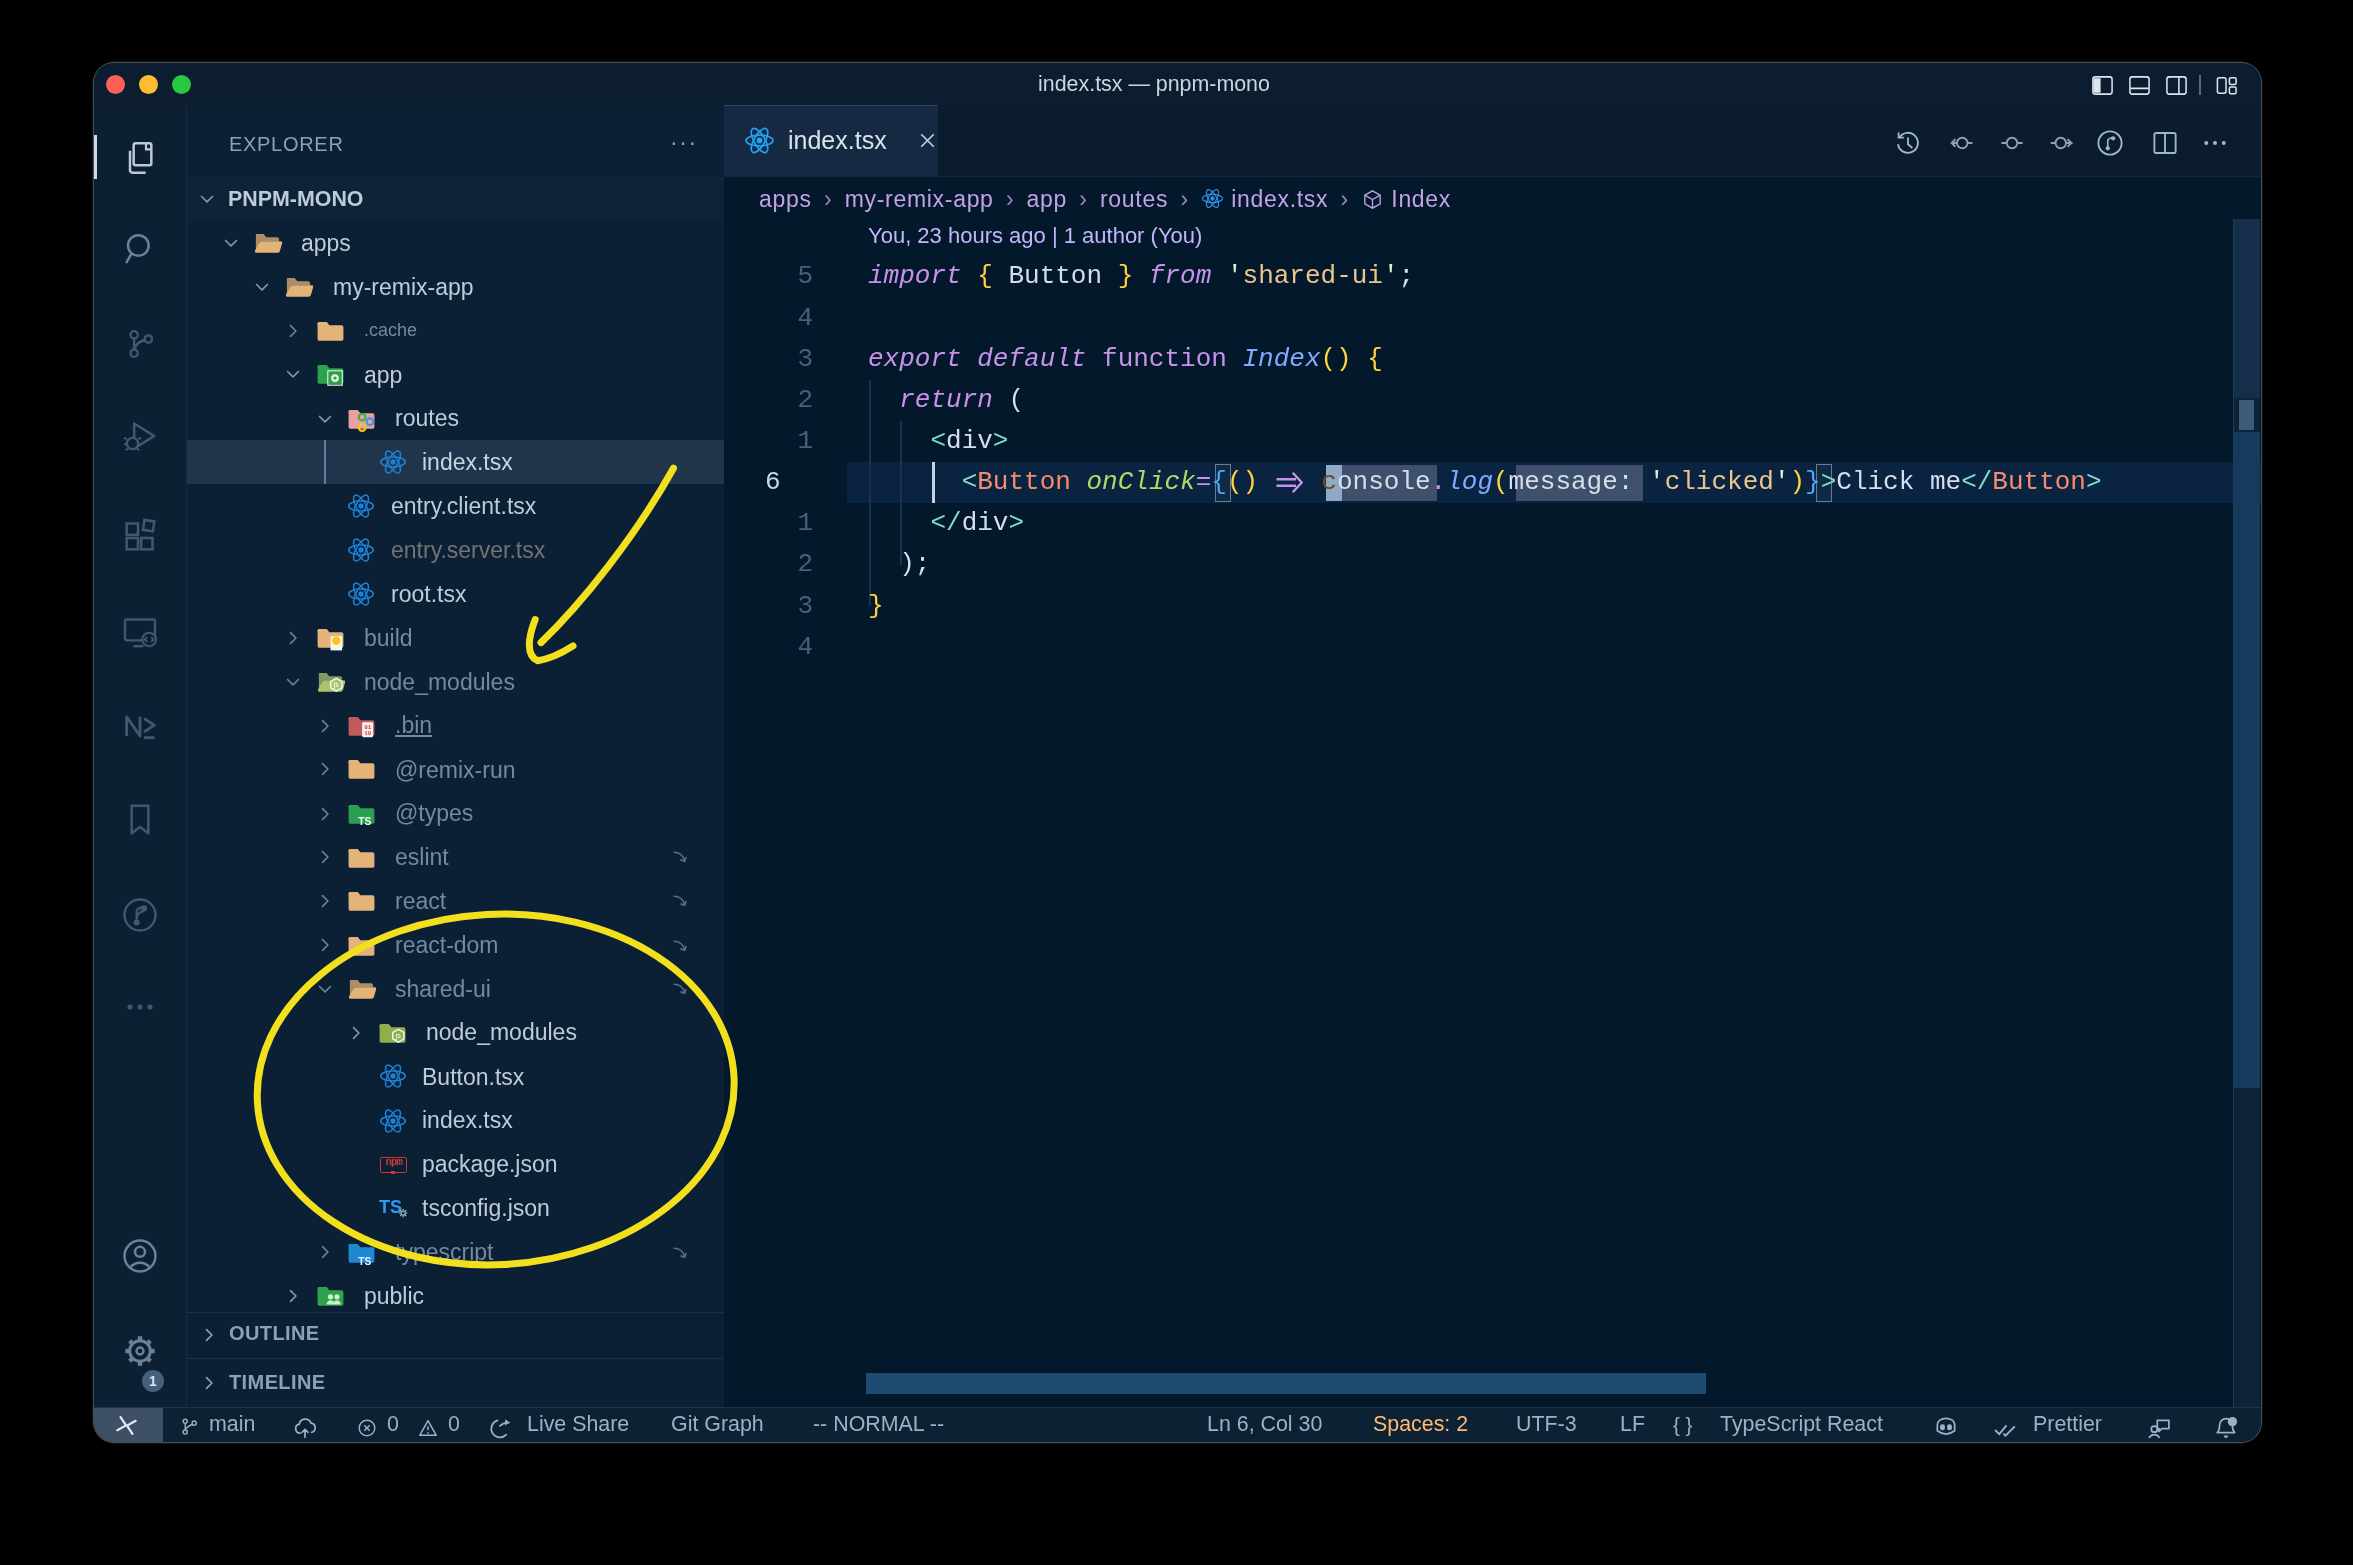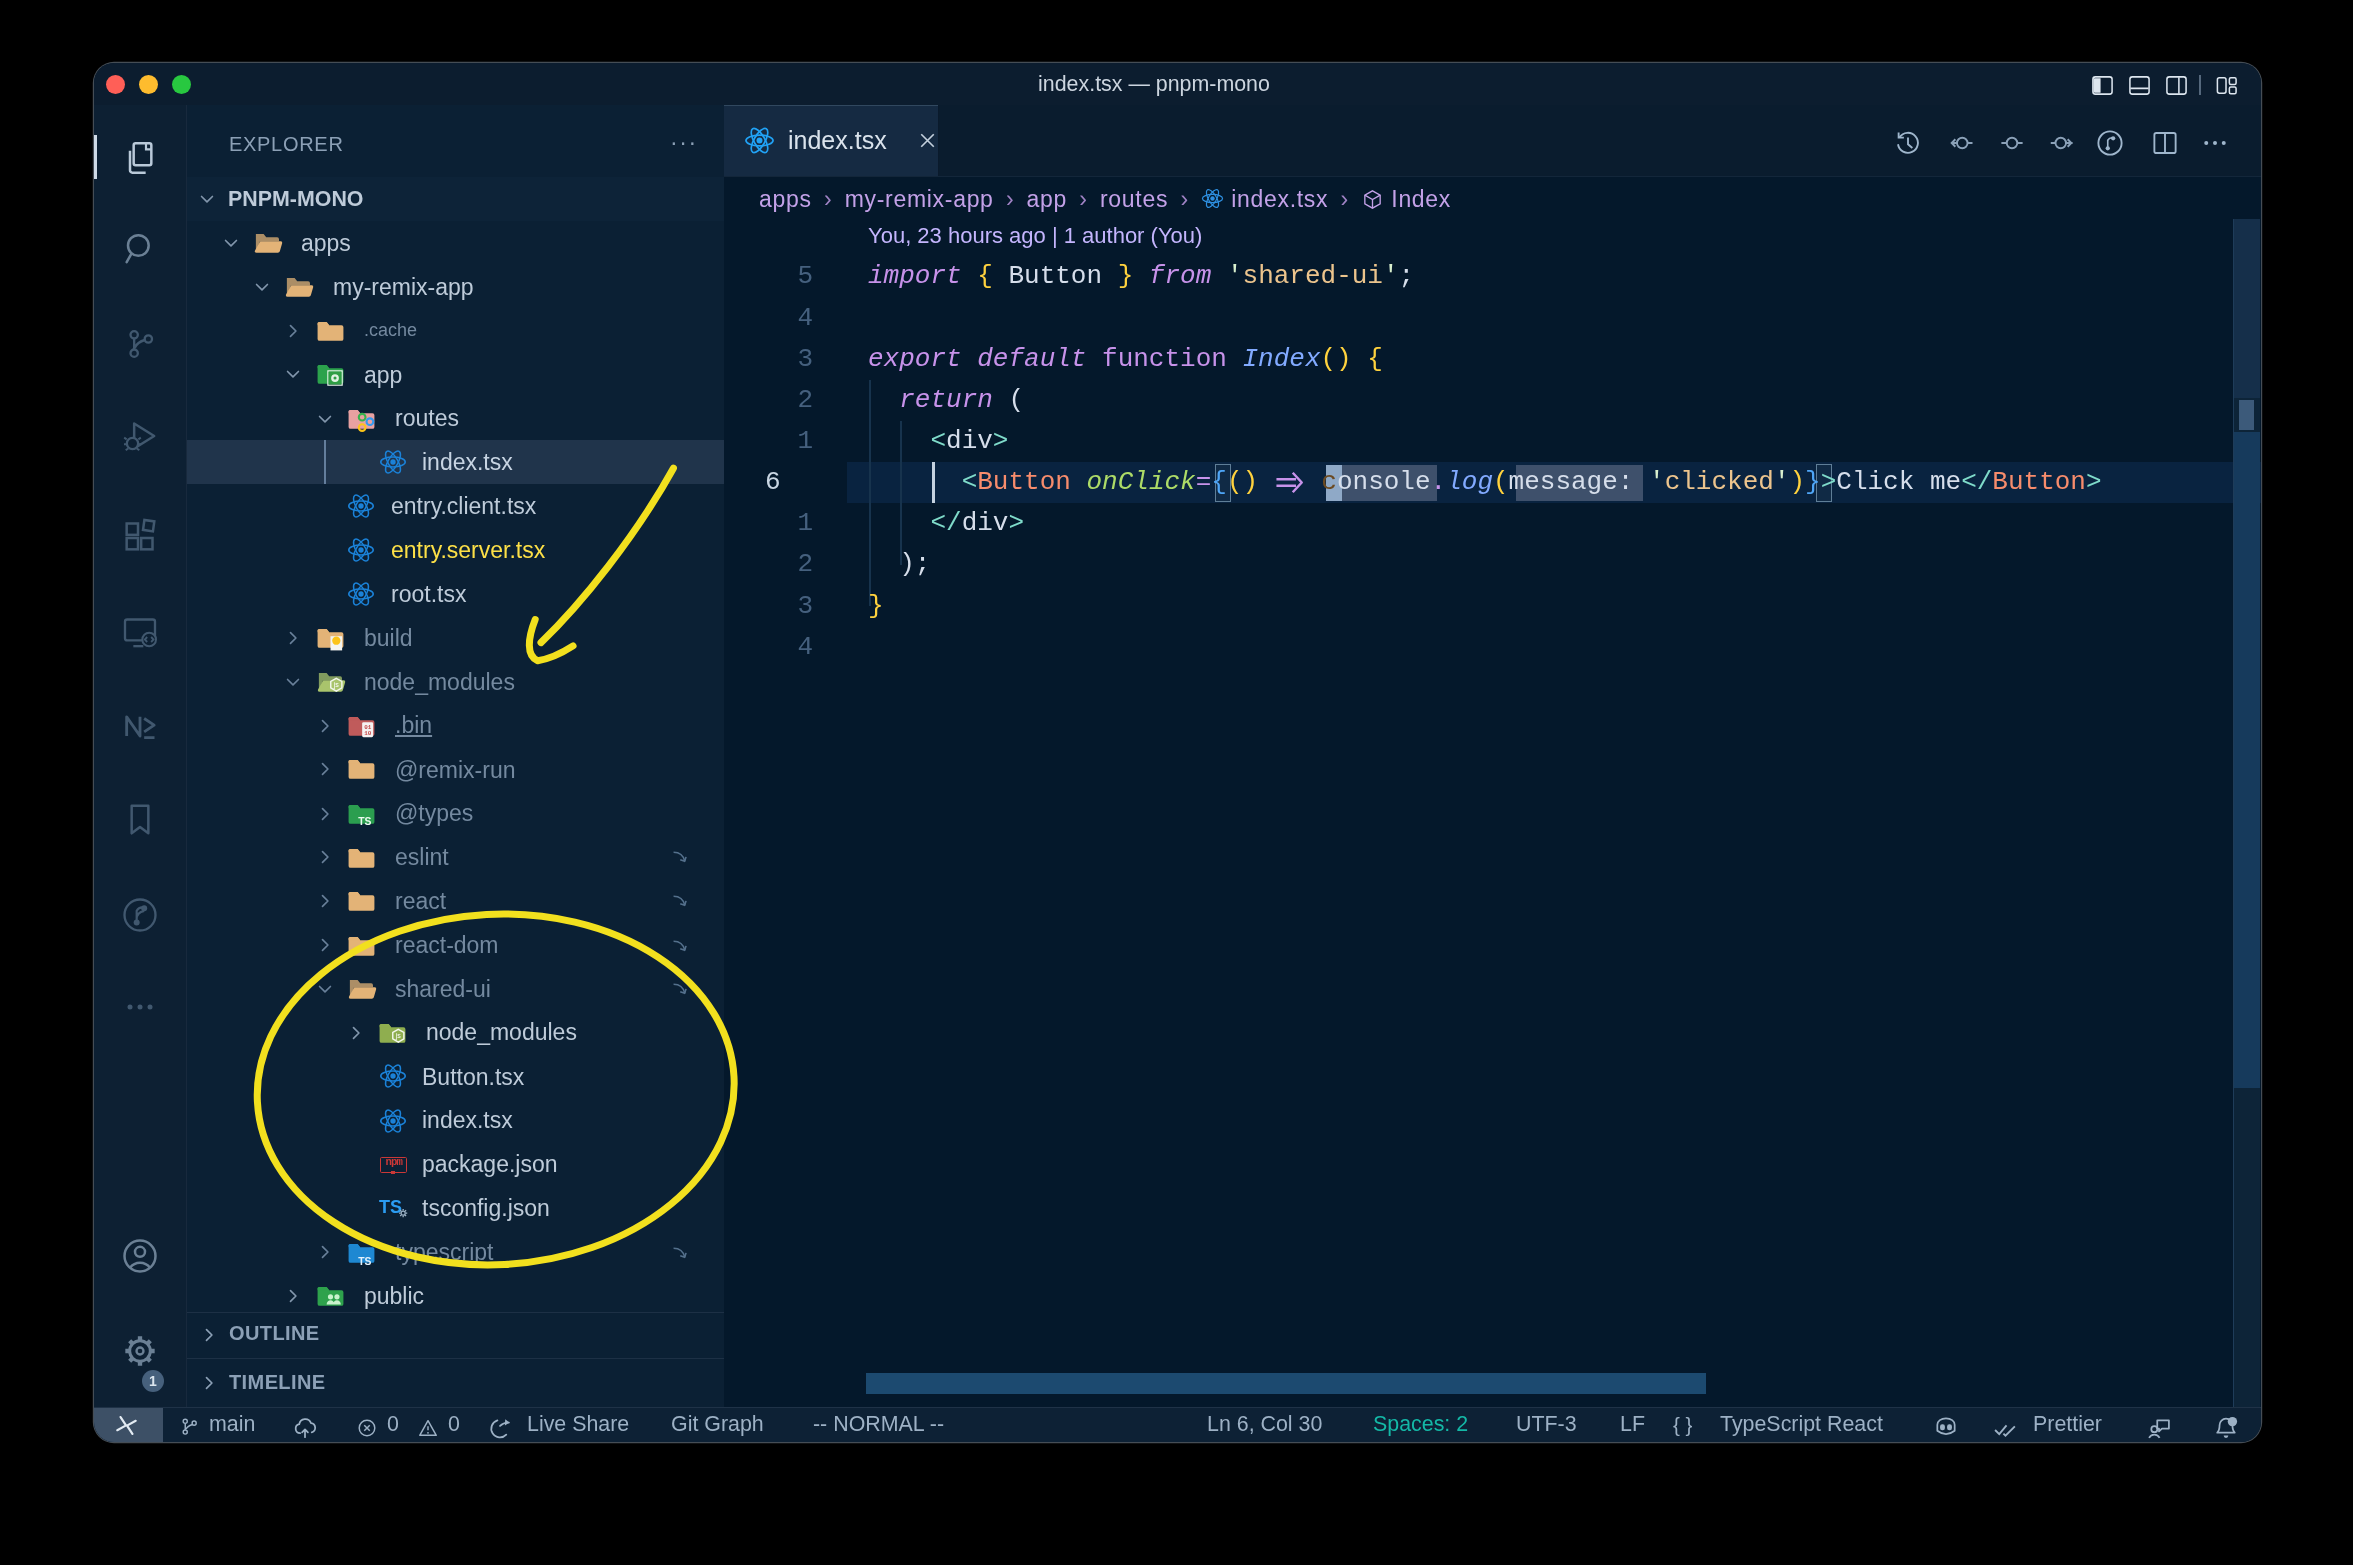--- a/index.html
+++ b/index.html
@@ -174,21 +174,21 @@
       </svg></div>
 <div class="a" style="left:297px;top:421px;height:44px;line-height:44px;color:#becbd9;font-size:23px;font-weight:400;">entry.client.tsx</div>
 <div class="a" style="left:253px;top:473px;width:28px;height:28px;"><svg width="28" height="28" viewBox="0 0 24 24" style="">
         <circle cx="12" cy="12" r="2.3" fill="#1b82d8"></circle>
         <g stroke="#1b82d8" stroke-width="1.3" fill="none">
           <ellipse cx="12" cy="12" rx="10.5" ry="4.2"></ellipse>
           <ellipse cx="12" cy="12" rx="10.5" ry="4.2" transform="rotate(60 12 12)"></ellipse>
           <ellipse cx="12" cy="12" rx="10.5" ry="4.2" transform="rotate(120 12 12)"></ellipse>
         </g>
       </svg></div>
-<div class="a" style="left:297px;top:465px;height:44px;line-height:44px;color:#fde047;font-size:23px;font-weight:400;">entry.server.tsx</div>
+<div class="a" style="left:297px;top:465px;height:44px;line-height:44px;color:#737373;font-size:23px;font-weight:400;">entry.server.tsx</div>
 <div class="a" style="left:253px;top:517px;width:28px;height:28px;"><svg width="28" height="28" viewBox="0 0 24 24" style="">
         <circle cx="12" cy="12" r="2.3" fill="#1b82d8"></circle>
         <g stroke="#1b82d8" stroke-width="1.3" fill="none">
           <ellipse cx="12" cy="12" rx="10.5" ry="4.2"></ellipse>
           <ellipse cx="12" cy="12" rx="10.5" ry="4.2" transform="rotate(60 12 12)"></ellipse>
           <ellipse cx="12" cy="12" rx="10.5" ry="4.2" transform="rotate(120 12 12)"></ellipse>
         </g>
       </svg></div>
 <div class="a" style="left:297px;top:509px;height:44px;line-height:44px;color:#becbd9;font-size:23px;font-weight:400;">root.tsx</div>
 <div class="a" style="left:189px;top:565px;"><svg width="20" height="20" viewBox="0 0 24 24" style="">
@@ -494,21 +494,21 @@
 <div class="a" style="left:354px;top:1344px;height:35px;line-height:35px;color:#9db1c5;font-size:21.4px;white-space:nowrap;">0</div>
 <div class="a" style="left:393px;top:1352px;"><svg width="25" height="25" viewBox="0 0 24 24" style="">
         <path d="M10 5.2A8.3 8.3 0 1 0 18.5 18.8" stroke="#9db1c5" stroke-width="1.7" fill="none" stroke-linecap="round"></path>
         <path d="M12.5 10.5c2.5-2.5 5-3.5 8.5-3.2" stroke="#9db1c5" stroke-width="1.7" fill="none" stroke-linecap="round"></path>
         <path d="M17.5 4l4 3.2-4.3 2.8z" fill="#9db1c5"></path>
       </svg></div>
 <div class="a" style="left:433px;top:1344px;height:35px;line-height:35px;color:#9db1c5;font-size:21.4px;white-space:nowrap;">Live Share</div>
 <div class="a" style="left:577px;top:1344px;height:35px;line-height:35px;color:#9db1c5;font-size:21.4px;white-space:nowrap;">Git Graph</div>
 <div class="a" style="left:719px;top:1344px;height:35px;line-height:35px;color:#9db1c5;font-size:21.4px;white-space:nowrap;">-- NORMAL --</div>
 <div class="a" style="left:1113px;top:1344px;height:35px;line-height:35px;color:#9db1c5;font-size:21.4px;white-space:nowrap;">Ln 6, Col 30</div>
-<div class="a" style="left:1279px;top:1344px;height:35px;line-height:35px;color:#14b8a6;font-size:21.4px;white-space:nowrap;">Spaces: 2</div>
+<div class="a" style="left:1279px;top:1344px;height:35px;line-height:35px;color:#fdba74;font-size:21.4px;white-space:nowrap;">Spaces: 2</div>
 <div class="a" style="left:1422px;top:1344px;height:35px;line-height:35px;color:#9db1c5;font-size:21.4px;white-space:nowrap;">UTF-3</div>
 <div class="a" style="left:1526px;top:1344px;height:35px;line-height:35px;color:#9db1c5;font-size:21.4px;white-space:nowrap;">LF</div>
 <div class="a" style="left:1579px;top:1344px;height:35px;line-height:35px;color:#9db1c5;font-size:20.6px;">{ }</div>
 <div class="a" style="left:1626px;top:1344px;height:35px;line-height:35px;color:#9db1c5;font-size:21.4px;white-space:nowrap;">TypeScript React</div>
 <div class="a" style="left:1839px;top:1351px;"><svg width="26" height="26" viewBox="0 0 24 24" style="">
         <path d="M4 10c0-3.5 3.5-6 8-6s8 2.5 8 6v5.5c-2.5 2-5 3-8 3s-5.5-1-8-3z" stroke="#9db1c5" stroke-width="1.6" fill="none" stroke-linejoin="round"></path>
         <rect x="6.5" y="9.5" width="4.5" height="5.5" rx="2" fill="#9db1c5"></rect>
         <rect x="13" y="9.5" width="4.5" height="5.5" rx="2" fill="#9db1c5"></rect>
       </svg></div>
 <div class="a" style="left:1899px;top:1354px;"><svg width="25" height="25" viewBox="0 0 24 24" style="">

